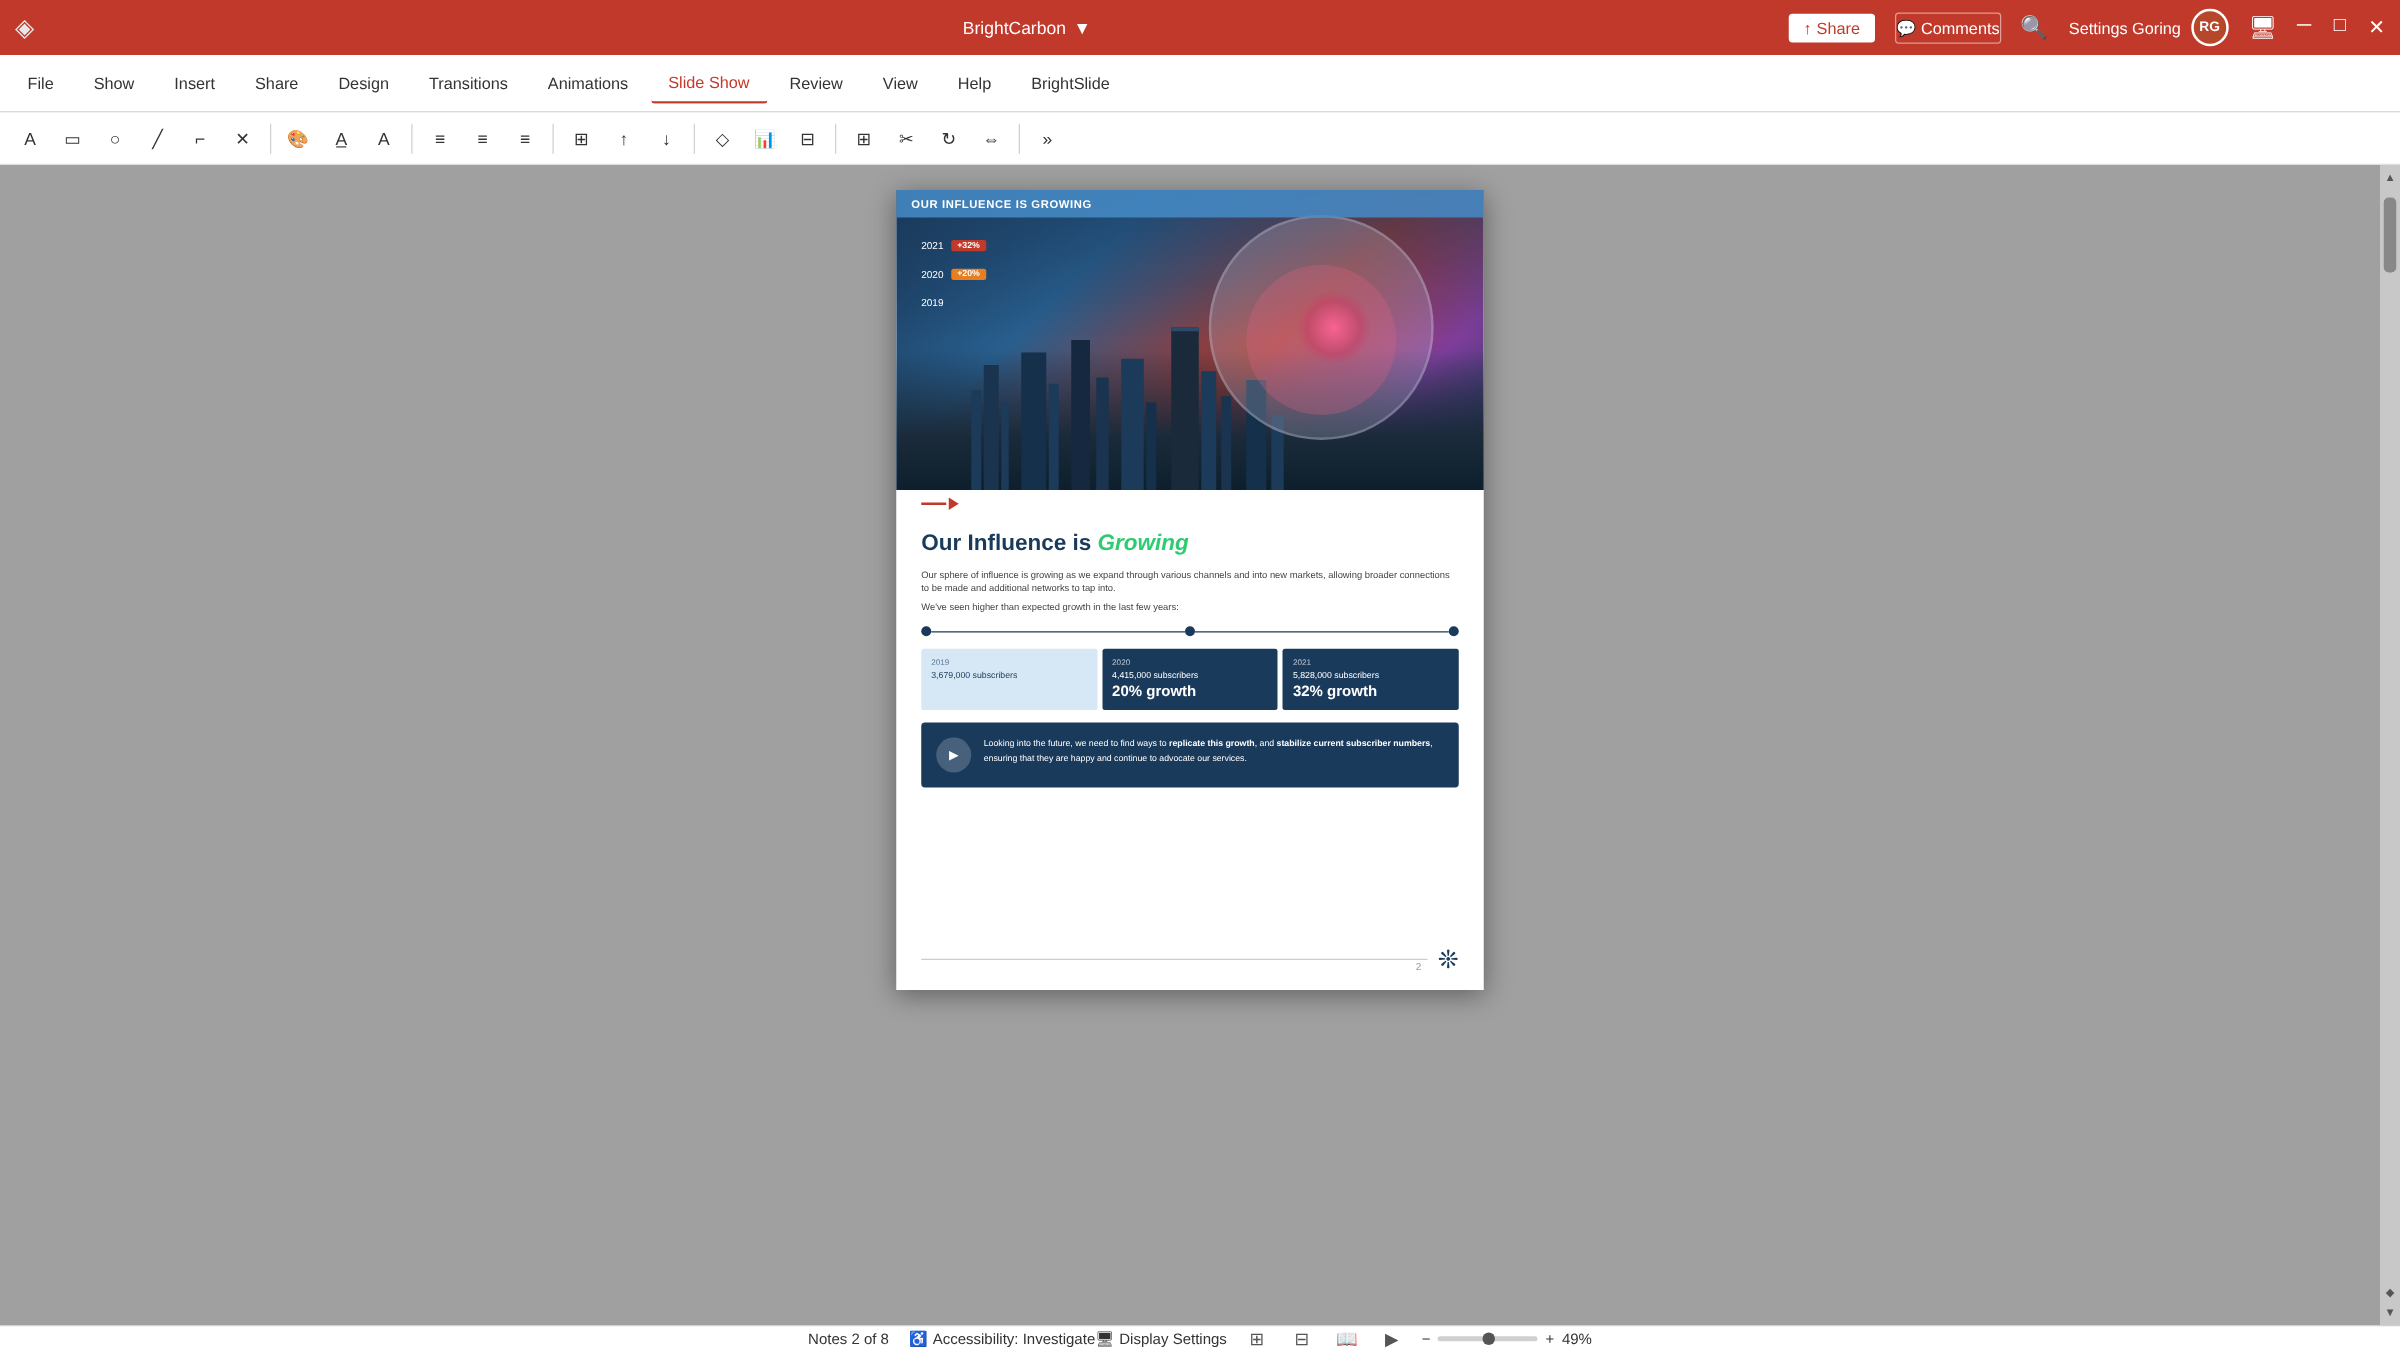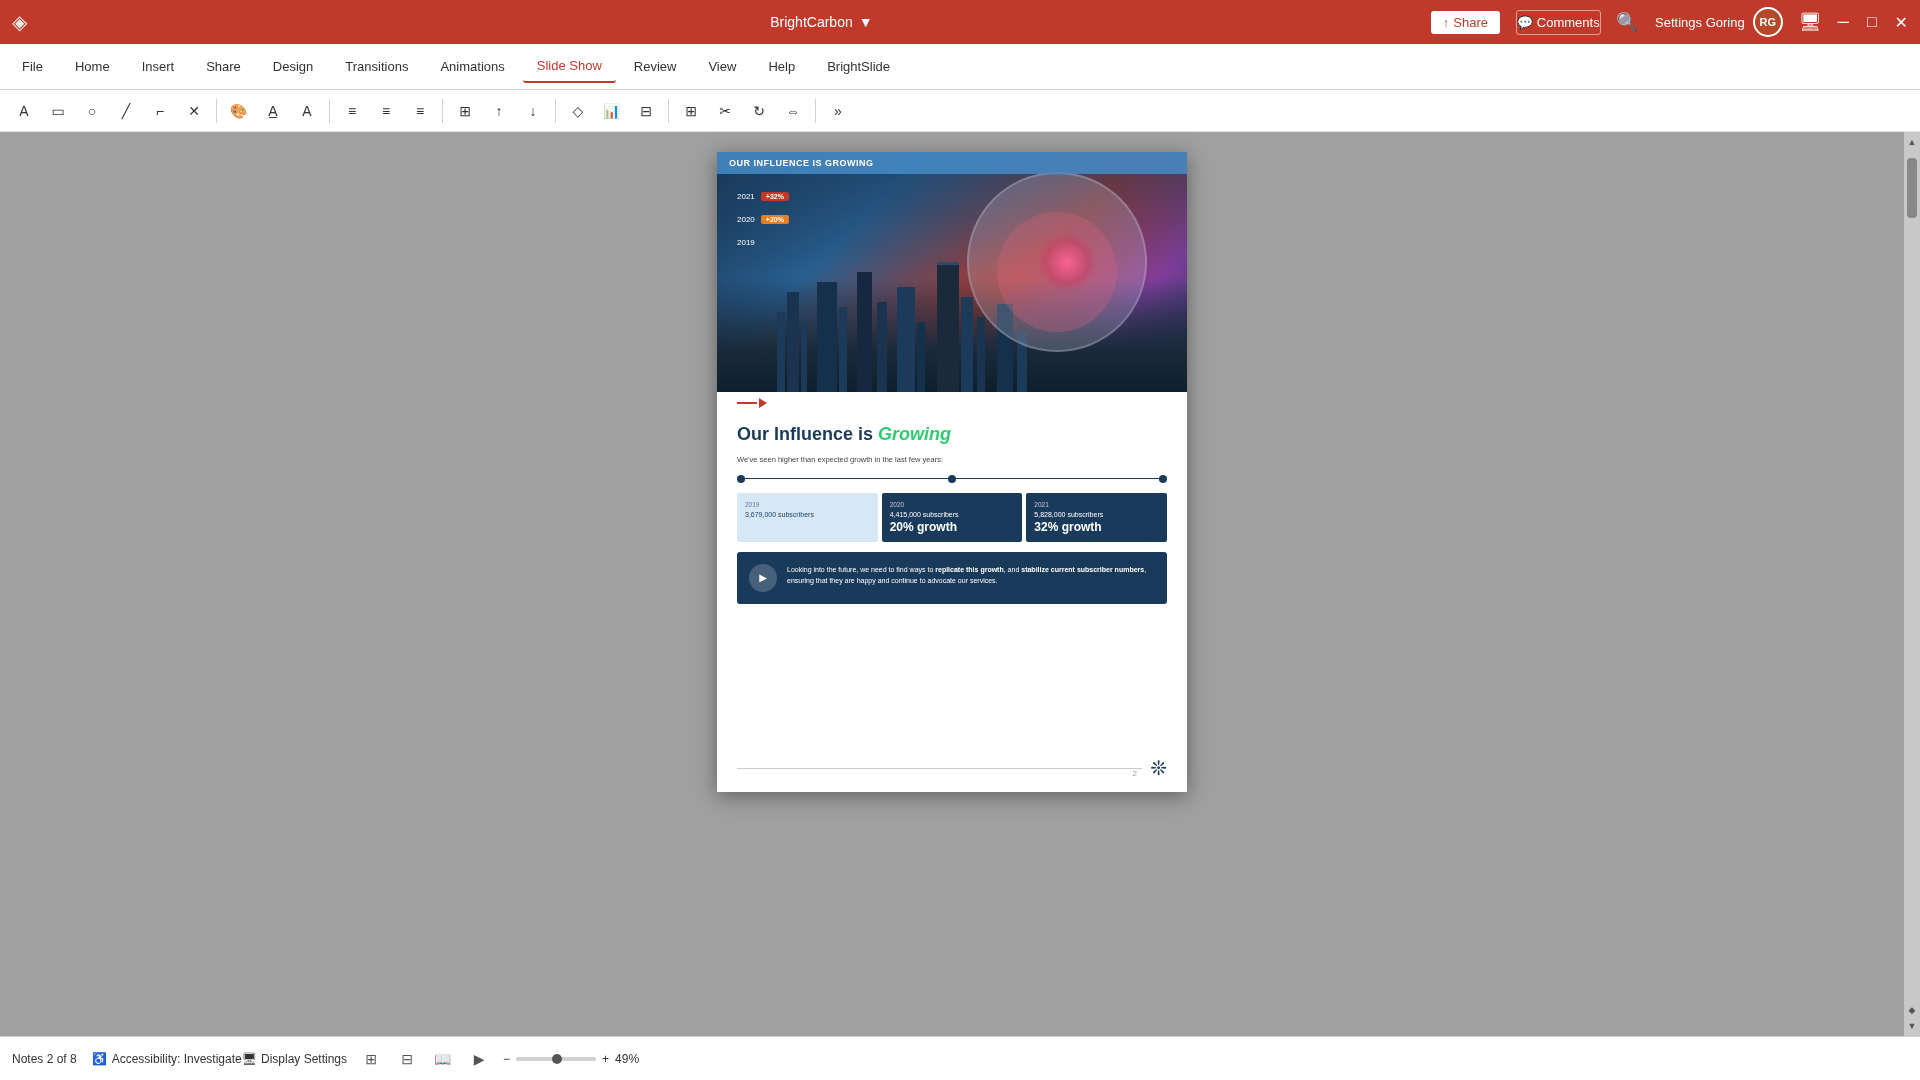--- a/index.html
+++ b/index.html
@@ -349,26 +349,26 @@
       flex: 1;
       width: 10px;
       background: #888;
       border-radius: 4px;
       margin: 4px 0;
       max-height: 60px;
     }
 
     
     .status-bar {
-      height: 44px;
+      height: 20px;
       background: #ffffff;
       border-top: 1px solid #d0d0d0;
       display: flex;
       align-items: center;
-      justify-content: flex-start;
+      justify-content: center;
       padding: 0 12px;
       flex-shrink: 0;
     }
     .status-left {
       display: flex;
       align-items: center;
       gap: 16px;
       font-size: 12px;
       color: #333;
     }
@@ -452,21 +452,21 @@
     <div class="window-controls">
       <span>─</span>
       <span>□</span>
       <span>✕</span>
     </div>
   </div>
 </div>
 
 <div class="ribbon">
   <div class="ribbon-tab">File</div>
-  <div class="ribbon-tab">Home</div>
+  <div class="ribbon-tab">Show</div>
   <div class="ribbon-tab">Insert</div>
   <div class="ribbon-tab">Share</div>
   <div class="ribbon-tab">Design</div>
   <div class="ribbon-tab">Transitions</div>
   <div class="ribbon-tab">Animations</div>
   <div class="ribbon-tab active">Slide Show</div>
   <div class="ribbon-tab">Review</div>
   <div class="ribbon-tab">View</div>
   <div class="ribbon-tab">Help</div>
   <div class="ribbon-tab">BrightSlide</div>
@@ -558,20 +558,21 @@
         <div style="width:20px; height:2px; background:#c0392b;"></div>
         <div class="slide-accent-triangle"></div>
       </div>
 
       <div class="slide-content">
 
         <div class="slide-main-title">
           <span>Our Influence is </span><span class="growing">Growing</span>
         </div>
 
+        <p class="slide-body-text">Our sphere of influence is growing as we expand through various channels and into new markets, allowing broader connections to be made and additional networks to tap into.</p>
         <p class="slide-body-text">We've seen higher than expected growth in the last few years:</p>
 
         <div class="timeline-row">
           <div class="timeline-dot"></div>
           <div class="timeline-line"></div>
           <div class="timeline-dot"></div>
           <div class="timeline-line"></div>
           <div class="timeline-dot"></div>
         </div>
 

